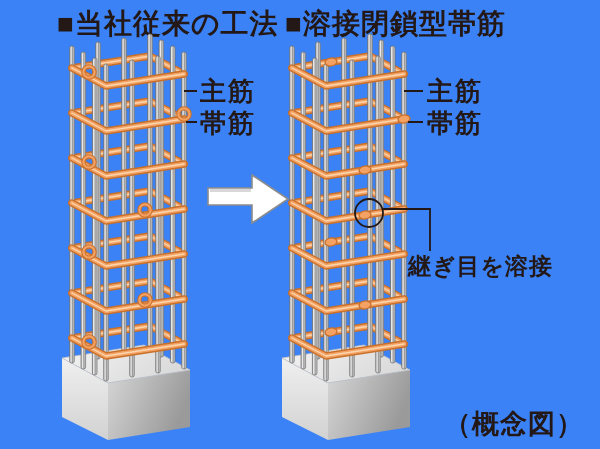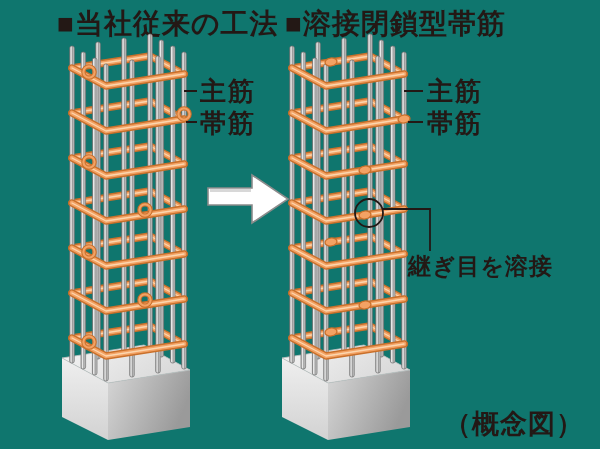--- a/index.html
+++ b/index.html
@@ -1,16 +1,16 @@
 <!DOCTYPE html>
 <html><head>
 <meta charset="utf-8">
 <style>
   html,body{margin:0;padding:0;background:#ffffff;}
-  .canvas{width:600px;height:449px;position:relative;background:#0f766e;overflow:hidden;}
+  .canvas{width:600px;height:449px;position:relative;background:#3b82f6;overflow:hidden;}
   svg{display:block;}
   .ttl{font-family:"Liberation Sans",sans-serif;font-weight:bold;font-size:28px;fill:#231815;letter-spacing:1px;}
   .lbl{font-family:"Liberation Sans",sans-serif;font-weight:bold;font-size:26px;fill:#231815;letter-spacing:2px;}
   .note{font-family:"Liberation Sans",sans-serif;font-weight:bold;font-size:23px;fill:#231815;letter-spacing:1px;}
   .cap{font-family:"Liberation Sans",sans-serif;font-weight:bold;font-size:27px;fill:#231815;letter-spacing:1px;}
 </style>
 </head>
 <body>
 
 <div class="canvas">

